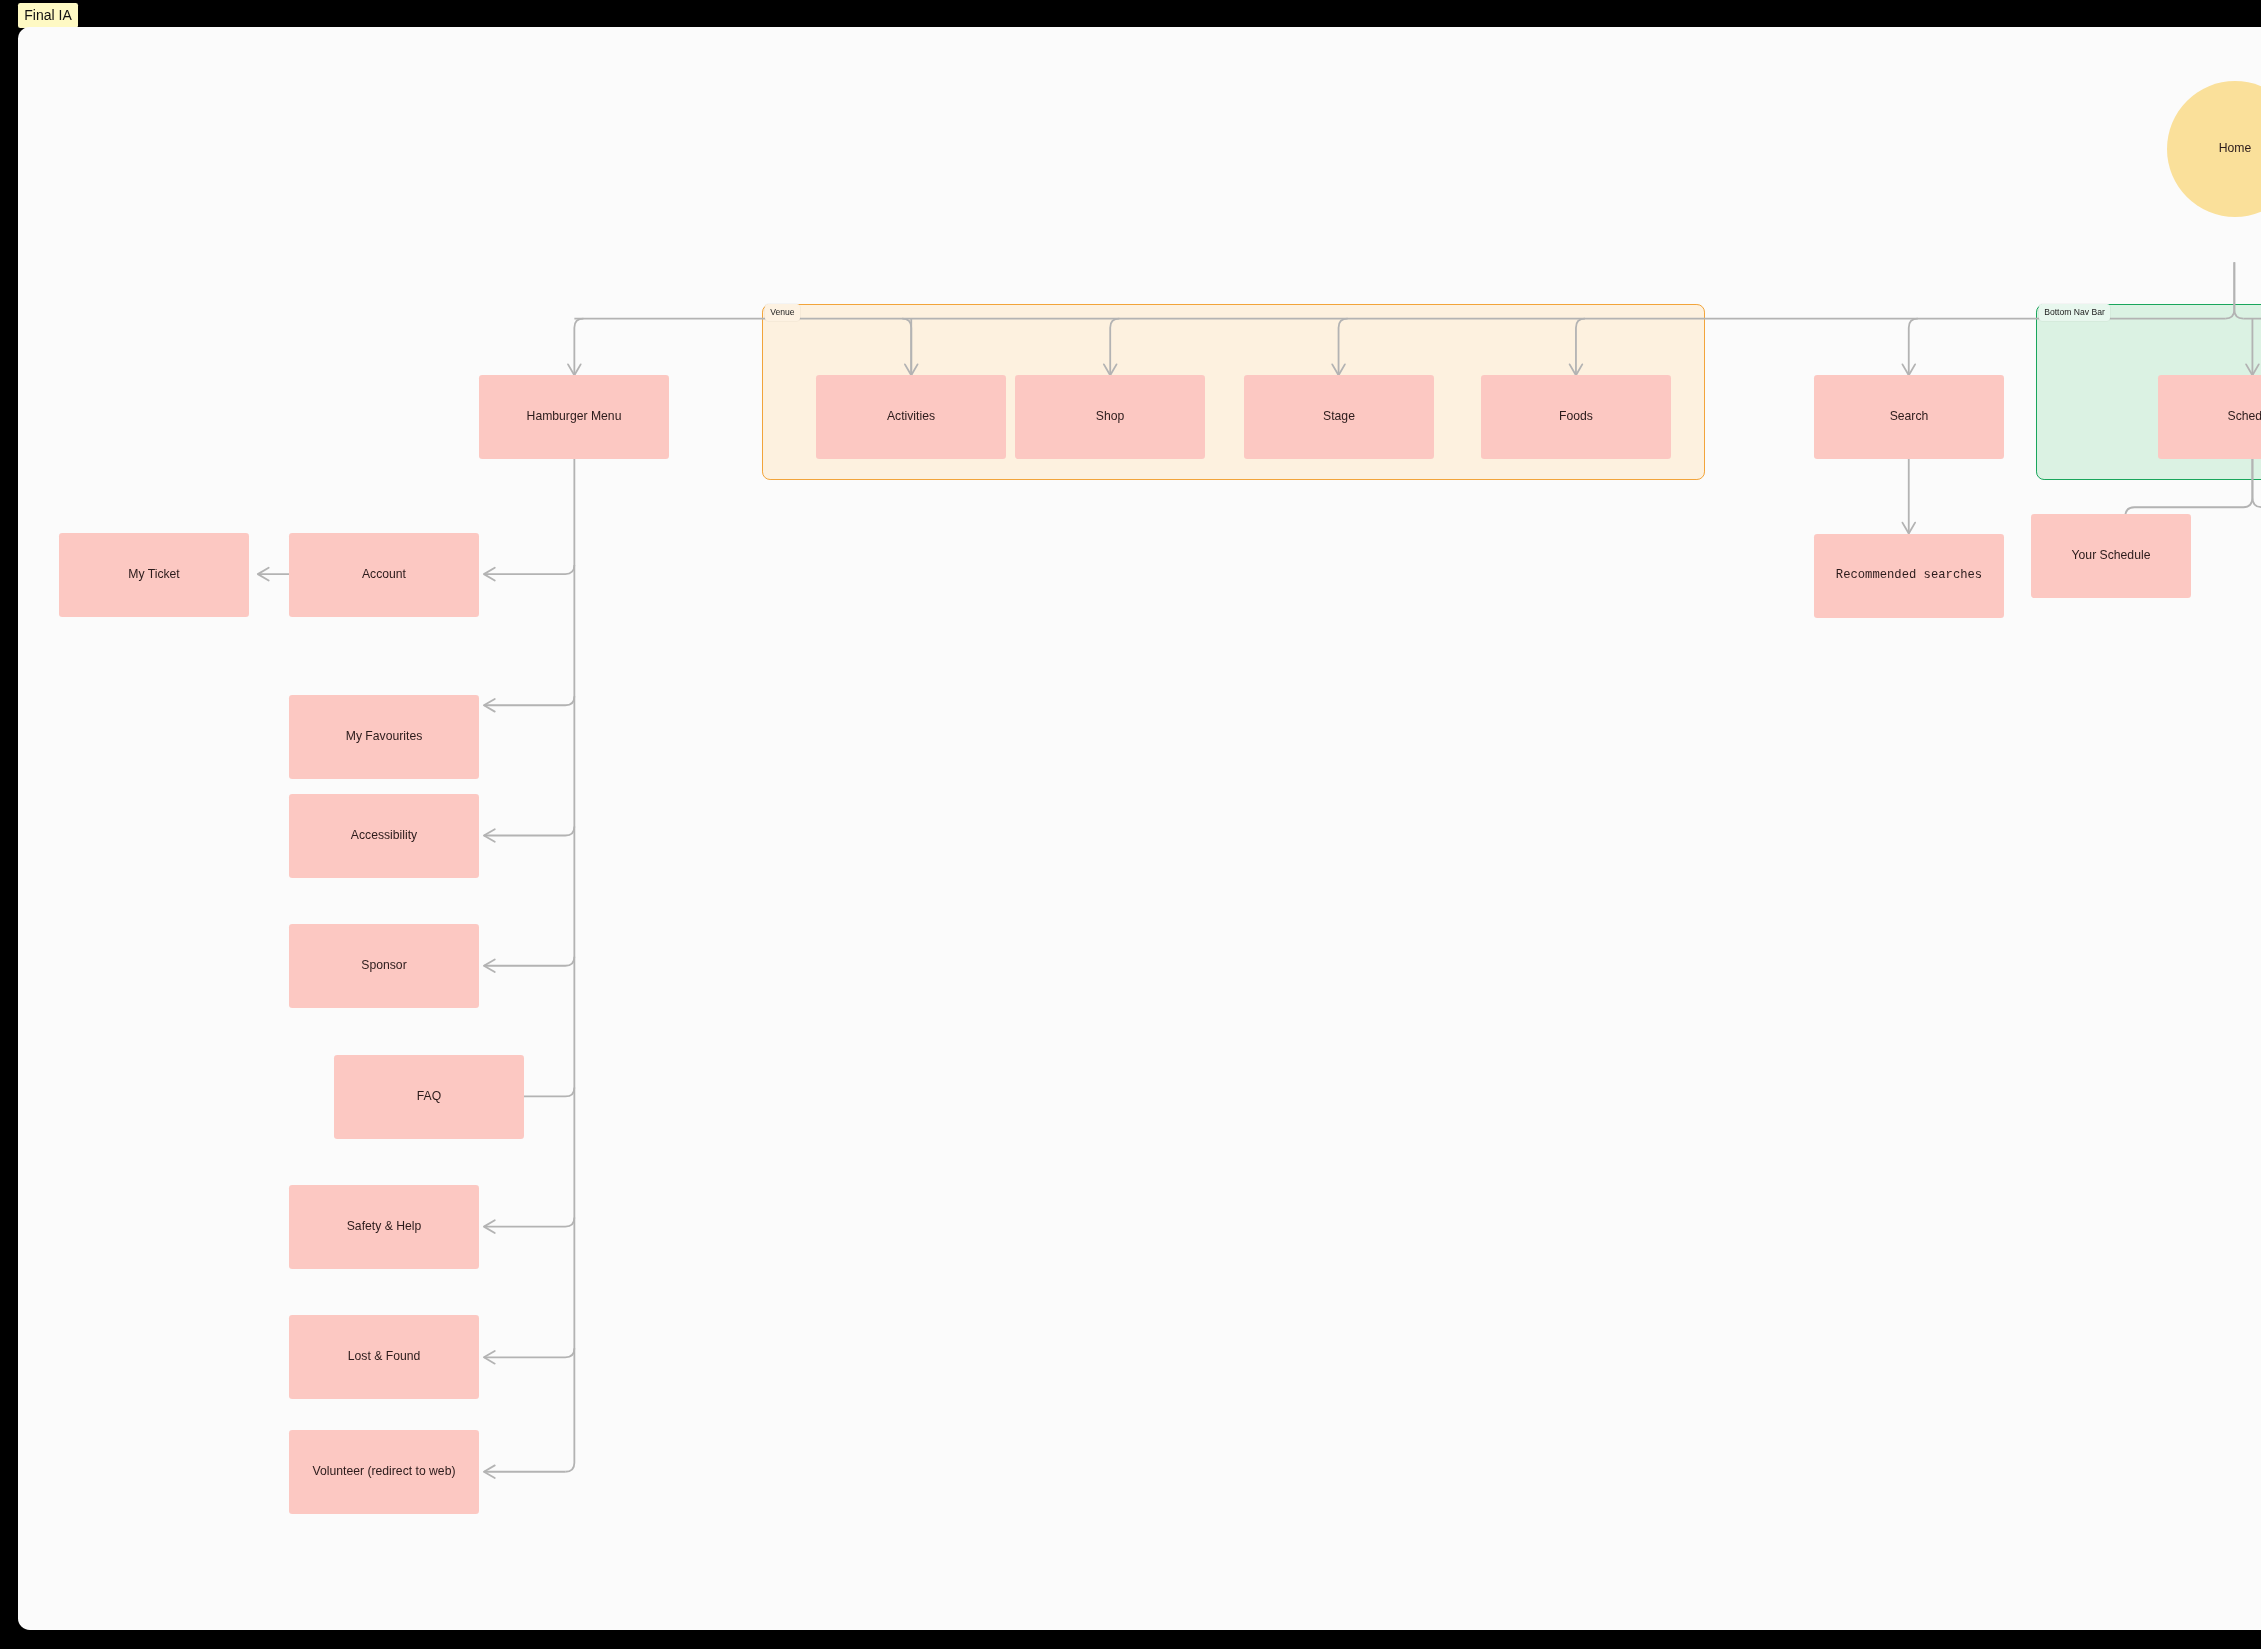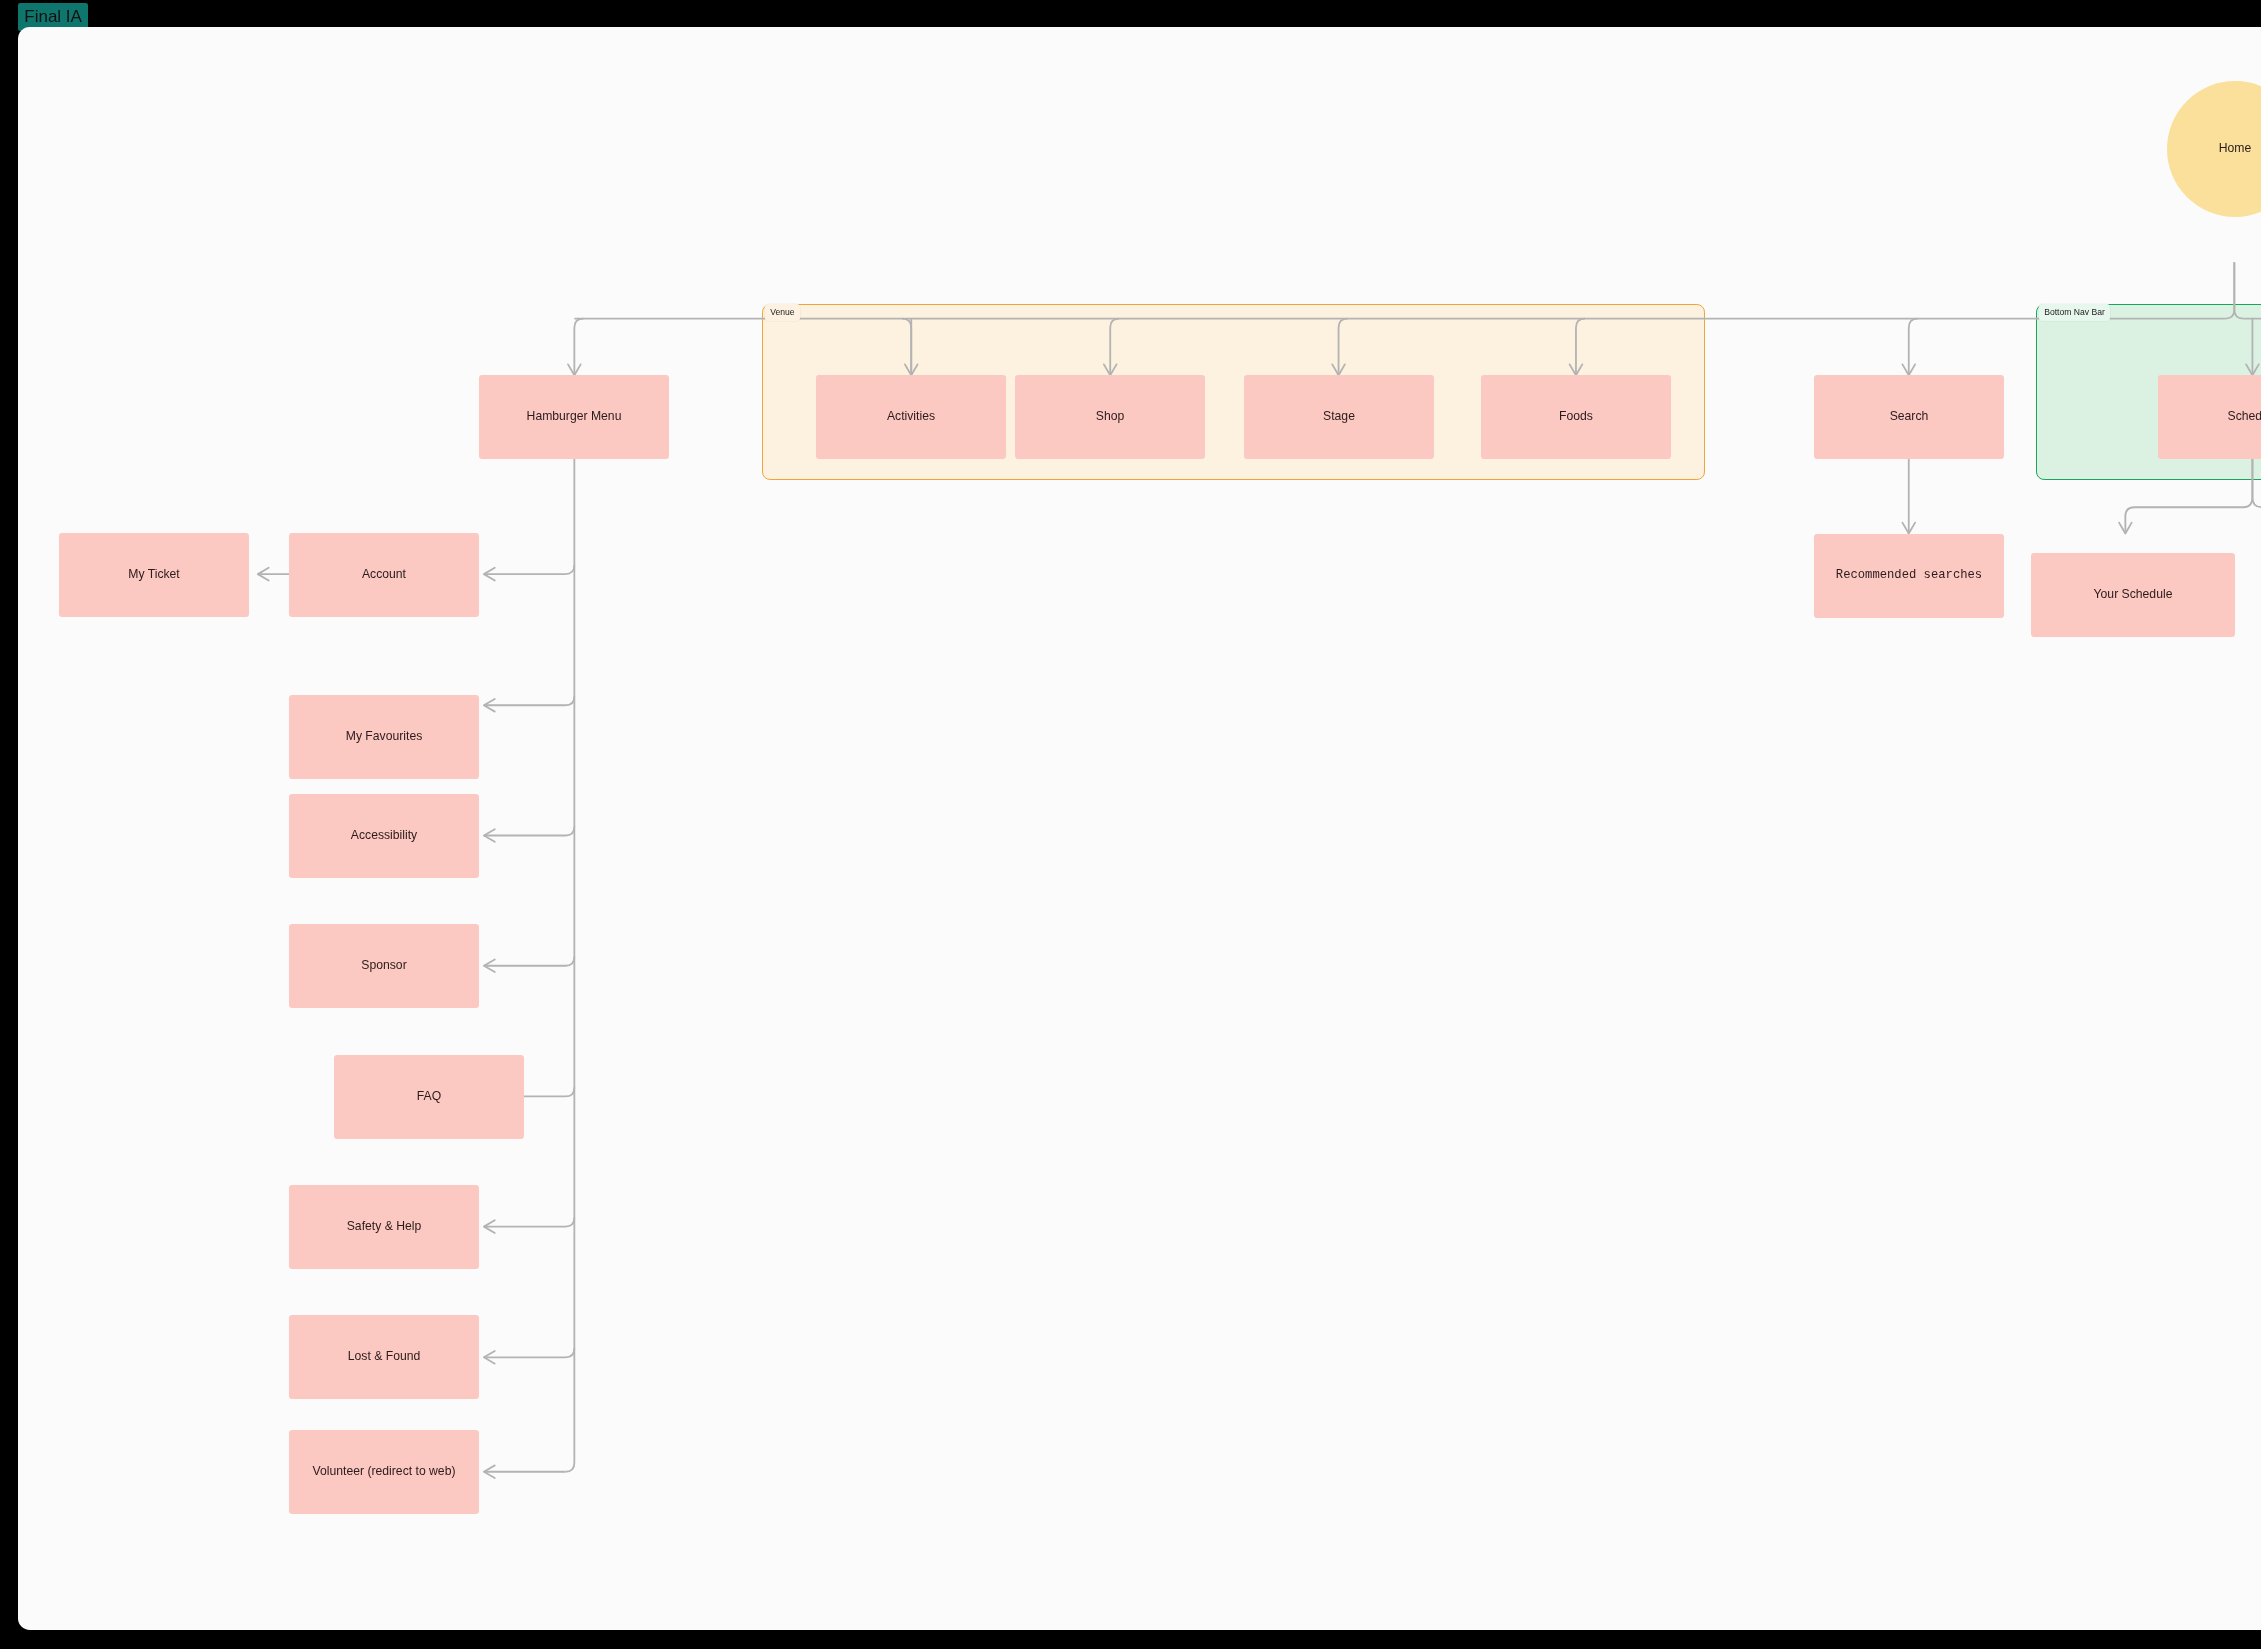--- a/index.html
+++ b/index.html
@@ -2,22 +2,22 @@
 <html style="font-size:7.2px"><head>
 <meta charset="utf-8">
 <style>
   html,body{margin:0;padding:0;background:#000;}
   body{font-family:"Liberation Sans", sans-serif;}
   #stage{position:relative;width:3586px;height:1650px;background:#000;overflow:hidden;}
 
   
   #frame-title{
     position:absolute;left:18px;top:2.7px;
-    background:#0f766e;color:#111;
-    font-size:17px;line-height:1;
+    background:#fef9c3;color:#111;
+    font-size:14px;line-height:1;
     padding:5px 6.3px 5.9px 6.3px;
     border-radius:2.3px;
     white-space:nowrap;
   }
   #frame{
     position:absolute;left:18px;top:27px;width:3550px;height:1603px;
     background:#FBFBFB;border-radius:11.8px;overflow:hidden;
   }
 
   
@@ -195,17 +195,17 @@
     <div class="node" style="left:41px;top:506px;width:190px;height:84px;">My Ticket</div>
     <div class="node" style="left:271px;top:506px;width:190px;height:84px;">Account</div>
     <div class="node" style="left:271px;top:668px;width:190px;height:84px;">My Favourites</div>
     <div class="node" style="left:271px;top:767px;width:190px;height:84px;">Accessibility</div>
     <div class="node" style="left:271px;top:897px;width:190px;height:84px;">Sponsor</div>
     <div class="node" style="left:271px;top:1028px;width:190px;height:84px;margin-left:45px;">FAQ</div>
     <div class="node" style="left:271px;top:1158px;width:190px;height:84px;">Safety &amp; Help</div>
     <div class="node" style="left:271px;top:1288px;width:190px;height:84px;">Lost &amp; Found</div>
     <div class="node" style="left:271px;top:1403px;width:190px;height:84px;">Volunteer (redirect to web)</div>
 
-    <div class="node" style="left:2013px;top:526px;width:204px;height:84px;">Your Schedule</div>
+    <div class="node" style="left:2013px;top:487px;width:160px;height:84px;">Your Schedule</div>
 
   </div>
 </div>
 
 
 </body></html>

